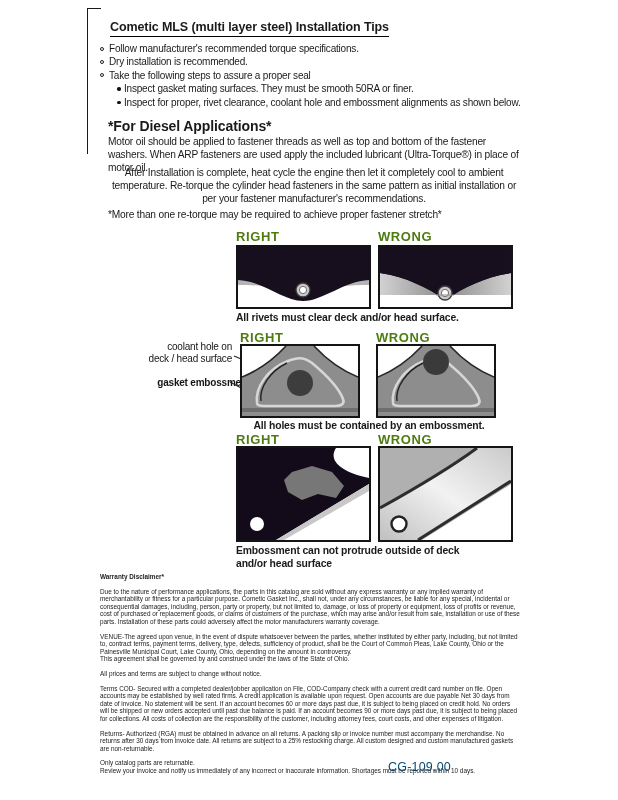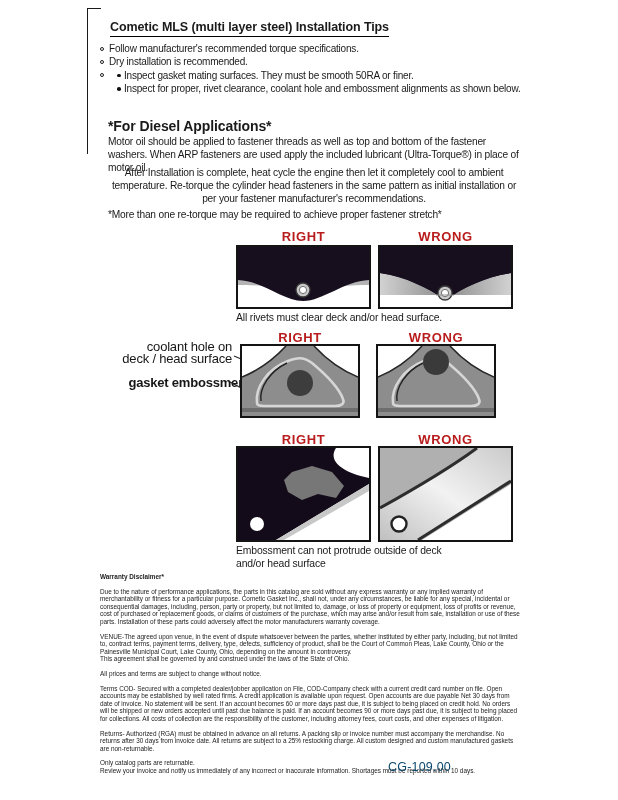--- a/index.html
+++ b/index.html
@@ -32,34 +32,34 @@
   .diesel-head {
     position:absolute; left:108px; top:118px;
     font-size:14px; font-weight:bold; letter-spacing:-0.1px;
   }
   .diesel-p {
     position:absolute; left:108px; width:412px;
     font-size:10.2px; letter-spacing:-0.2px; line-height:13.2px;
   }
   .p1 { top:135px; } .p2 { top:166px;text-align:center; } .p3 { top:208px; }
   .dg-head {
-    position:absolute; width:135px; text-align:center;
-    font-size:13px; font-weight:600; letter-spacing:0.6px; color:#b91c1c;
+    position:absolute; width:135px; text-align:left;
+    font-size:13px; font-weight:600; letter-spacing:0.6px; color:#4d7c0f;
   }
   .dg-head.narrow { width:120px; }
   .panel {
     position:absolute; border:2px solid #141414; background:#fff; overflow:hidden;
   }
   .panel svg { display:block; }
   .caption {
-    position:absolute; font-size:10.4px; font-weight:400; letter-spacing:-0.15px;
+    position:absolute; font-size:10.4px; font-weight:700; letter-spacing:-0.15px;
     line-height:12.5px; white-space:pre-line;
   }
   .ann {
-    position:absolute; text-align:right; font-size:13px; letter-spacing:-0.2px;
+    position:absolute; text-align:right; font-size:10px; letter-spacing:-0.2px;
     line-height:11.5px; white-space:pre-line; color:#161616;
   }
   .leader-overlay { position:absolute; left:100px; top:330px; pointer-events:none; }
   .legal {
     position:absolute; left:100px; top:573px; width:420px;
     font-size:6.4px; line-height:7.6px; letter-spacing:0; color:#222;
   }
   .legal .lg-head { font-weight:bold; margin-bottom:7px; }
   .legal p { margin-bottom:7px; white-space:pre-line; }
   .footer-code {
@@ -80,20 +80,21 @@
     <div class="tip-line">
       <span class="cb"></span>
       <span>Follow manufacturer's recommended torque specifications.</span>
     </div>
     <div class="tip-line">
       <span class="cb"></span>
       <span>Dry installation is recommended.</span>
     </div>
     <div class="tip-line">
       <span class="cb"></span>
+      <span>Take the following steps to assure a proper seal</span>
     </div>
     <div class="sub-line">
       <span class="db"></span>
       <span>Inspect gasket mating surfaces.  They must be smooth 50RA or finer.</span>
     </div>
     <div class="sub-line">
       <span class="db"></span>
       <span>Inspect for proper, rivet clearance, coolant hole and embossment alignments as shown below.</span>
     </div>
   </div>
@@ -175,20 +176,21 @@
       <path d="M0,0 H44 C32,13 15,25 0,31 Z" fill="#ffffff"></path>
       <path d="M44,0 C32,13 15,25 0,31" fill="none" stroke="#262626" stroke-width="1.6"></path>
       <path d="M116,0 H72 C84,13 101,25 116,31 Z" fill="#ffffff"></path>
       <path d="M72,0 C84,13 101,25 116,31" fill="none" stroke="#262626" stroke-width="1.6"></path>
       <path d="M15,57 C13,42 25,23 46,15 C56,11 62,11 70,17 C82,27 97,42 101,53 C103,58 99,60 93,60 L22,60 C17,60 15,59 15,57 Z" fill="none" stroke="#d6d6d6" stroke-width="2.6"></path>
       <path d="M19,55 C17,42 28,25 45,17" fill="none" stroke="#222222" stroke-width="1.4"></path>
       <circle cx="58" cy="16" r="13" fill="#3a3a3a"></circle>
     </svg>
   </div>
 
+  <div class="caption" style="left:238px; top:420px; width:262px; text-align:center;">All holes must be contained by an embossment.</div>
 
   <div class="dg-head" style="left:236px; top:432px;">RIGHT</div>
   <div class="dg-head" style="left:378px; top:432px;">WRONG</div>
 
   <div class="panel" style="left:236px; top:446px; width:135px; height:96px;">
     <svg width="131" height="92" viewBox="0 0 131 92">
       <rect width="131" height="92" fill="#ffffff"></rect>
       <path d="M0,0 H98 C90,12 102,24 131,30 L131,36 L38,92 L0,92 Z" fill="#130b19"></path>
       <path d="M38,92 L131,36 L131,43 L46,92 Z" fill="#c8c8c8"></path>
       <path d="M54,24 L74,18 L94,24 L106,38 L98,50 L80,46 L64,52 L50,44 L46,32 Z" fill="#777777"></path>

